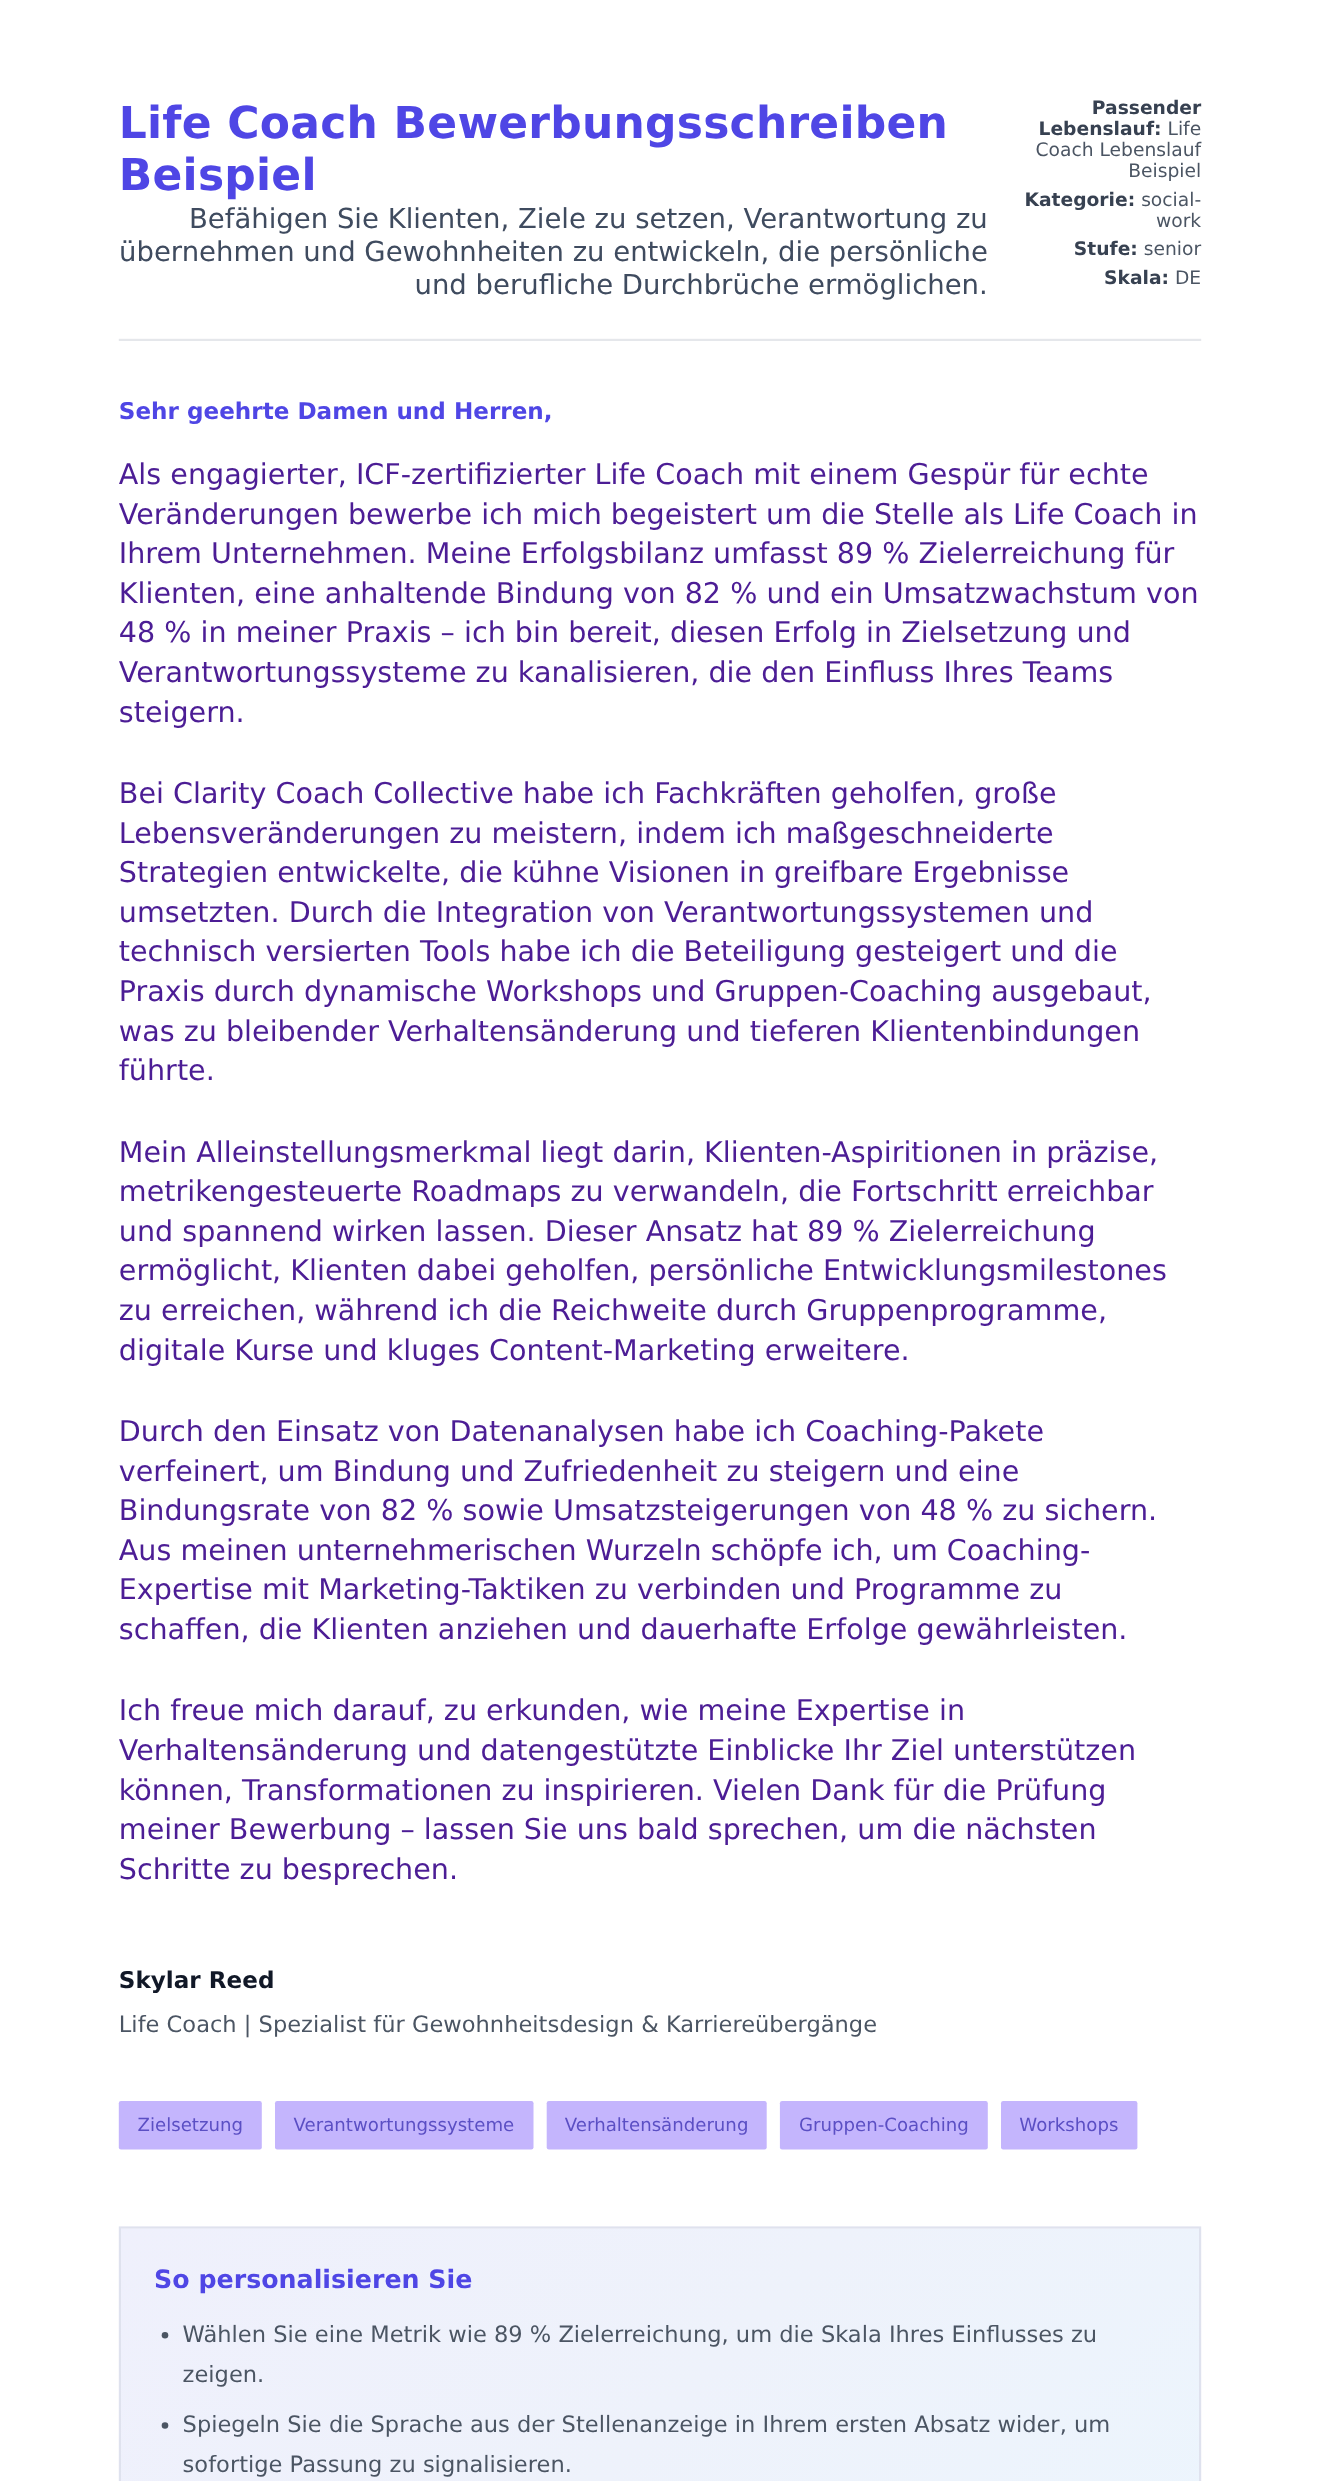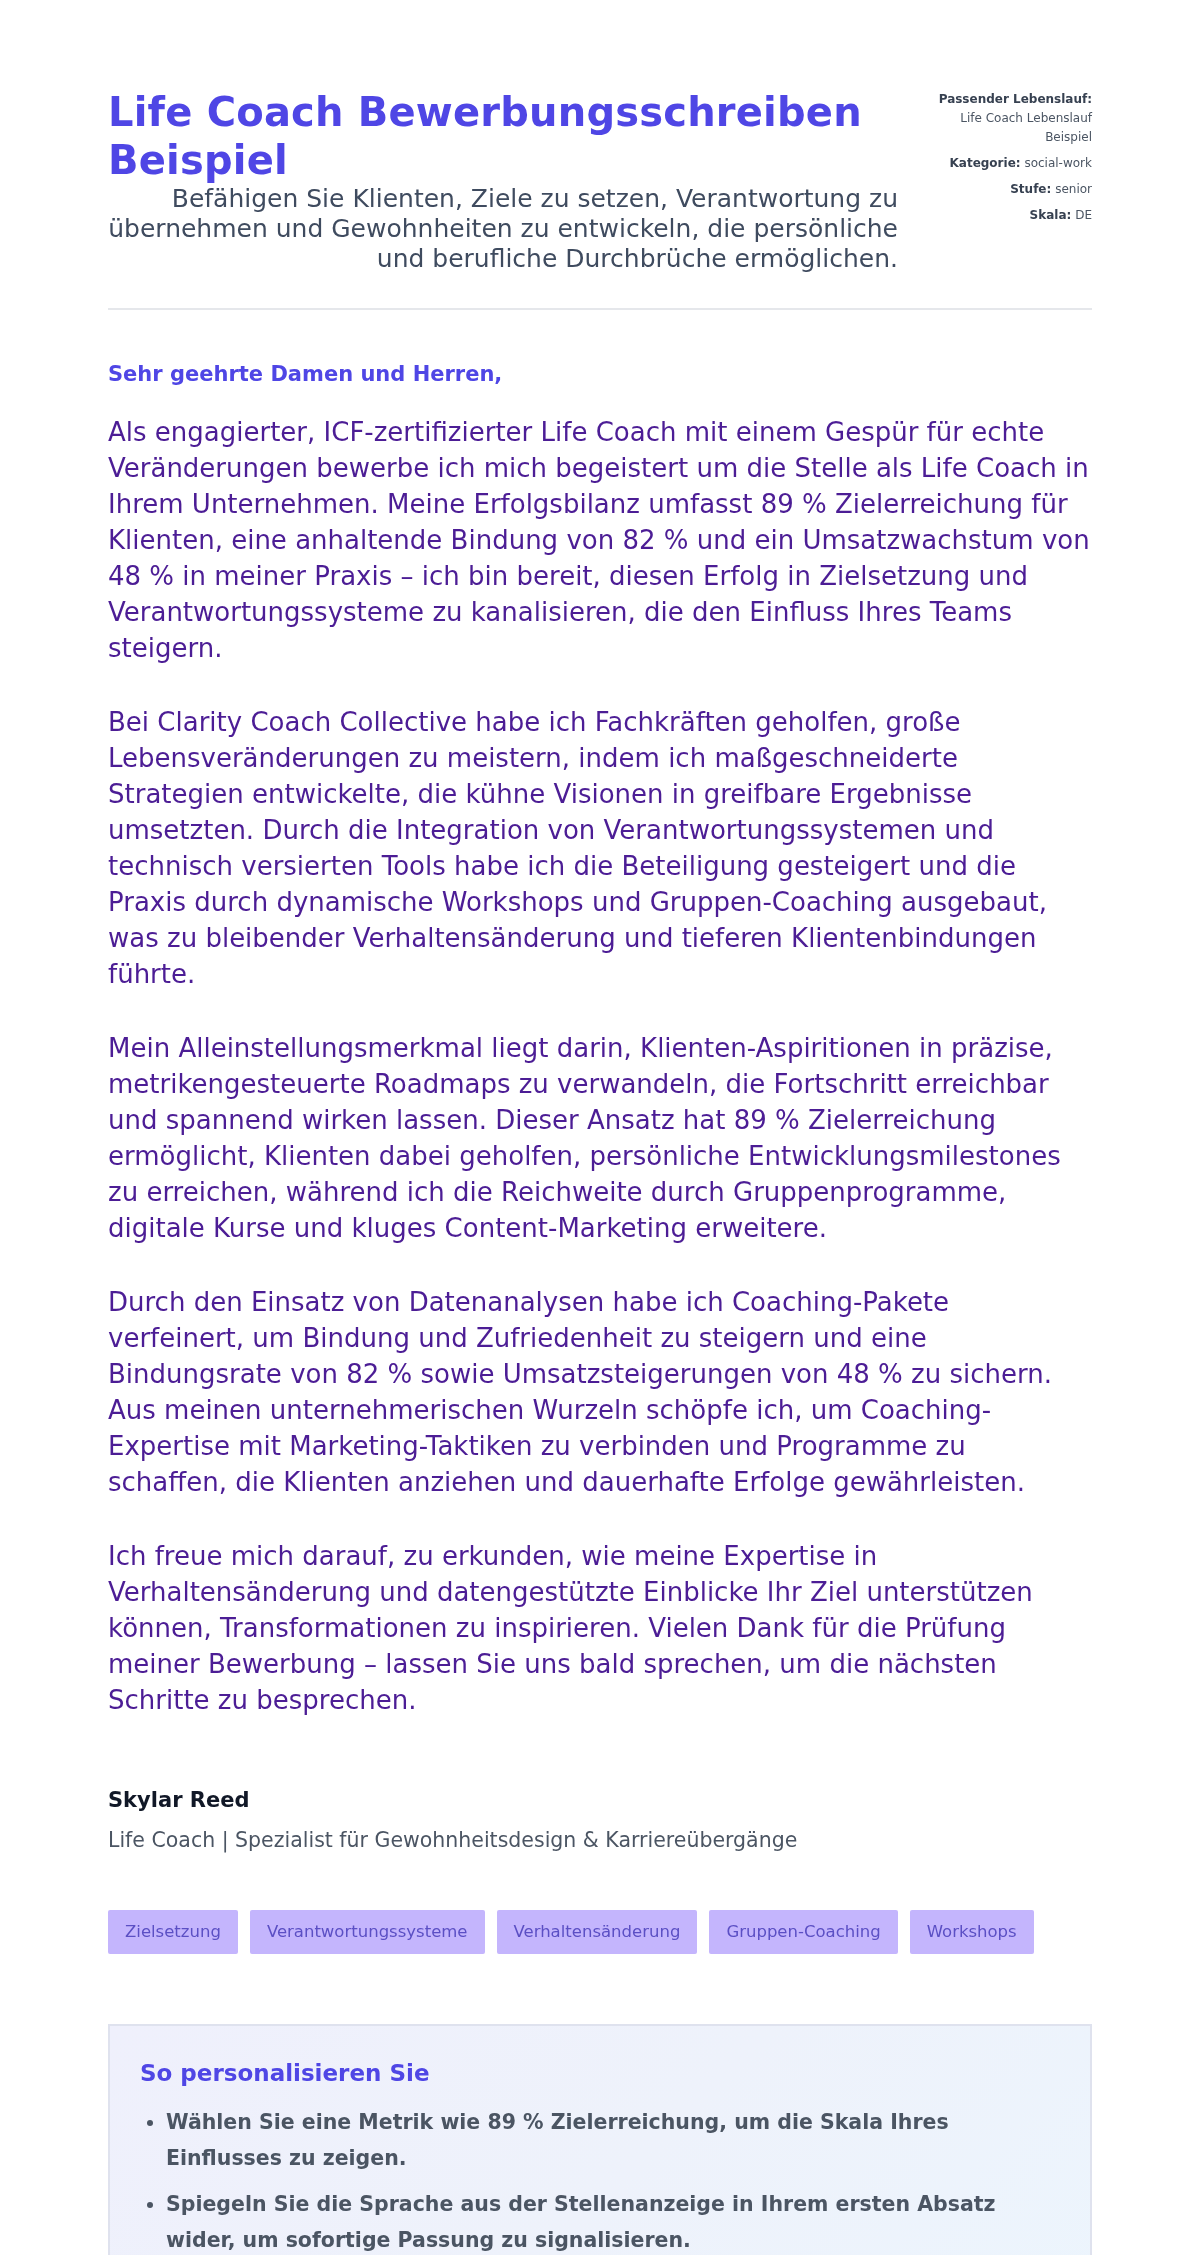--- a/index.html
+++ b/index.html
@@ -37,21 +37,21 @@
       margin: 0;
       font-size: 25px;
       line-height: 30px;
       font-weight: normal;
       color: #3f4b5f;
       text-align: right;
     }
     .meta {
       width: 172px;
       text-align: right;
-      font-size: 12px;
+      font-size: 17px;
       line-height: 19px;
       color: #4b5563;
       padding-top: 2px;
     }
     .meta-row { margin-bottom: 7px; }
     .meta-key { font-weight: bold; color: #374151; }
     
     .salutation {
       margin: 50px 0 26px 0;
       font-size: 21px;
@@ -107,21 +107,21 @@
       font-weight: bold;
       color: #4f46e5;
     }
     .tip-list {
       margin: 0;
       padding-left: 26px;
       color: #4b5563;
       font-size: 20.5px;
       line-height: 36px;
     }
-    .tip-list li { margin-bottom: 10px; font-weight: bold; }
+    .tip-list li { margin-bottom: 10px; }
   </style>
 </head>
 <body>
 
 <div class="page">
 
   <header class="header">
     <div class="header-left">
       <h1 class="title">Life Coach Bewerbungsschreiben Beispiel</h1>
       <h2 class="subtitle">Befähigen Sie Klienten, Ziele zu setzen, Verantwortung zu übernehmen und Gewohnheiten zu entwickeln, die persönliche und berufliche Durchbrüche ermöglichen.</h2>

